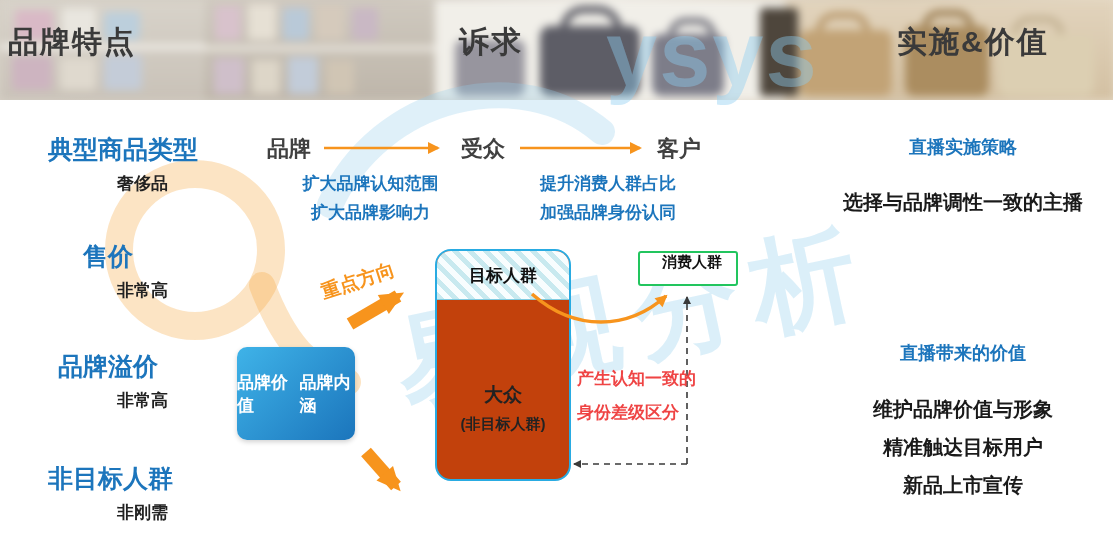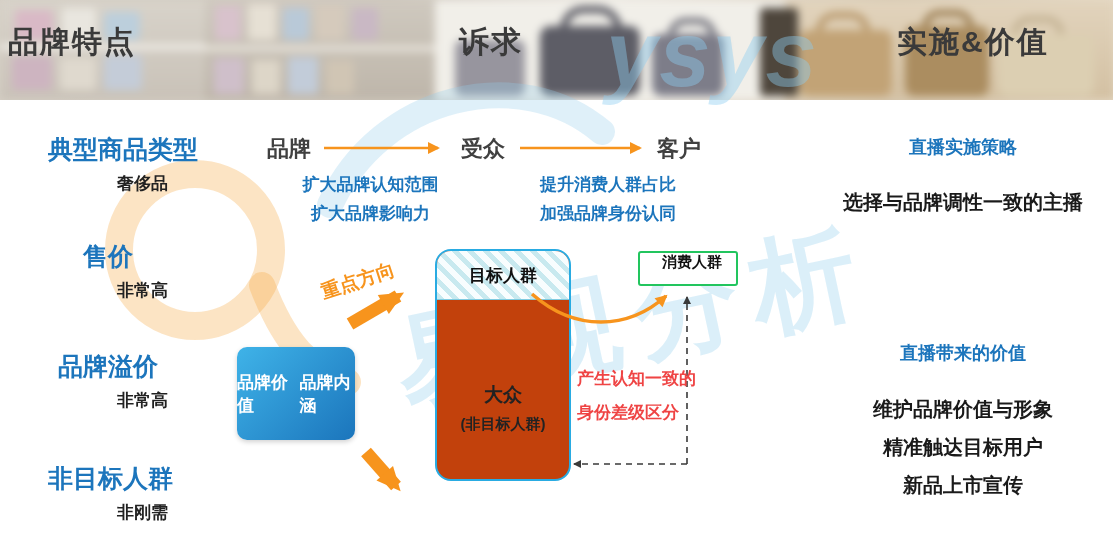--- a/index.html
+++ b/index.html
@@ -11,32 +11,32 @@
           background:linear-gradient(90deg,#d6d0c6,#cfc8be 35%,#ece9e2 55%,#d6c9b4 80%,#e6dbc8);}
   .banner-decor{position:absolute;left:0;top:0;width:1113px;height:100px;filter:blur(4px);}
   .bd{position:absolute;}
   .banner-titles{position:absolute;left:0;top:0;width:1113px;height:100px;}
   .sec-title{position:absolute;top:22px;font-size:30px;font-weight:bold;color:#3a3a3a;letter-spacing:2px;white-space:nowrap;}
 
   
   .wm-layer{position:absolute;left:0;top:0;width:1113px;height:559px;z-index:1;pointer-events:none;}
   .wm-cjk{position:absolute;left:392px;top:248px;font-size:105px;font-weight:bold;letter-spacing:16px;
           color:rgba(125,198,232,0.28);transform:rotate(-12deg);white-space:nowrap;}
-  .wm-latin{position:absolute;left:606px;top:2px;font-size:92px;font-weight:bold;font-style:italic;
+  .wm-latin{position:absolute;left:606px;top:2px;font-size:92px;font-weight:bold;
             color:rgba(140,205,240,0.42);letter-spacing:2px;white-space:nowrap;}
 
   
   .lp-item{position:absolute;left:0;width:168px;text-align:center;z-index:2;}
   .lp-label{font-size:25px;font-weight:bold;color:#1C75BC;white-space:nowrap;padding-left:48px;}
   .lp-value{font-size:17px;font-weight:600;color:#222;margin-top:6px;white-space:nowrap;text-align:right;}
 
   
   .flow-stage{position:absolute;top:134px;font-size:22px;font-weight:bold;color:#404040;z-index:2;white-space:nowrap;}
   .flow-notes{position:absolute;top:170px;text-align:center;font-size:17px;font-weight:bold;color:#1C75BC;
-              line-height:29px;z-index:2;}
+              line-height:29px;z-index:2;font-family:Liberation Mono, monospace;}
 
   
   .mass-rect{position:absolute;left:435px;top:249px;width:136px;height:232px;border:2px solid #29ABE2;
              border-radius:16px;background:#c2410c;z-index:2;box-sizing:border-box;}
   .mass-hatch{height:48px;border-bottom:1px solid #7fcbe0;border-radius:14px 14px 0 0;
               background:repeating-linear-gradient(45deg,#c8e9ef 0 5px,#f8fdfe 5px 11px);
               display:flex;align-items:center;justify-content:center;}
   .mass-hatch-label{font-size:17px;font-weight:bold;color:#111;}
   .mass-body{text-align:center;margin-top:82px;font-weight:bold;color:#222;}
   .mass-main{font-size:19px;}

